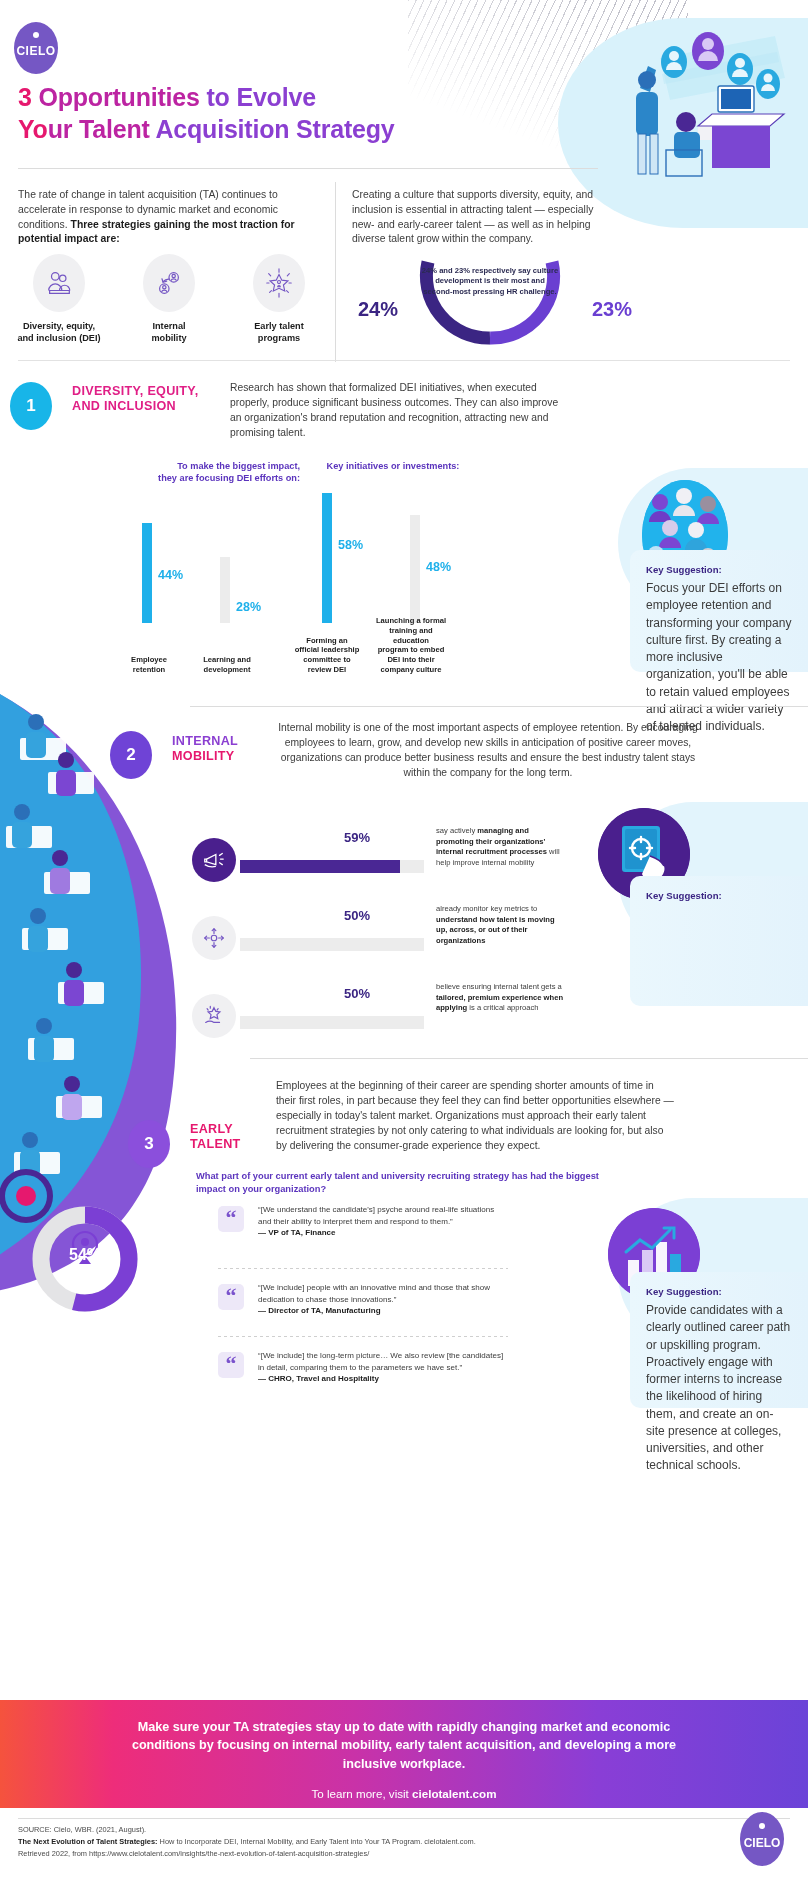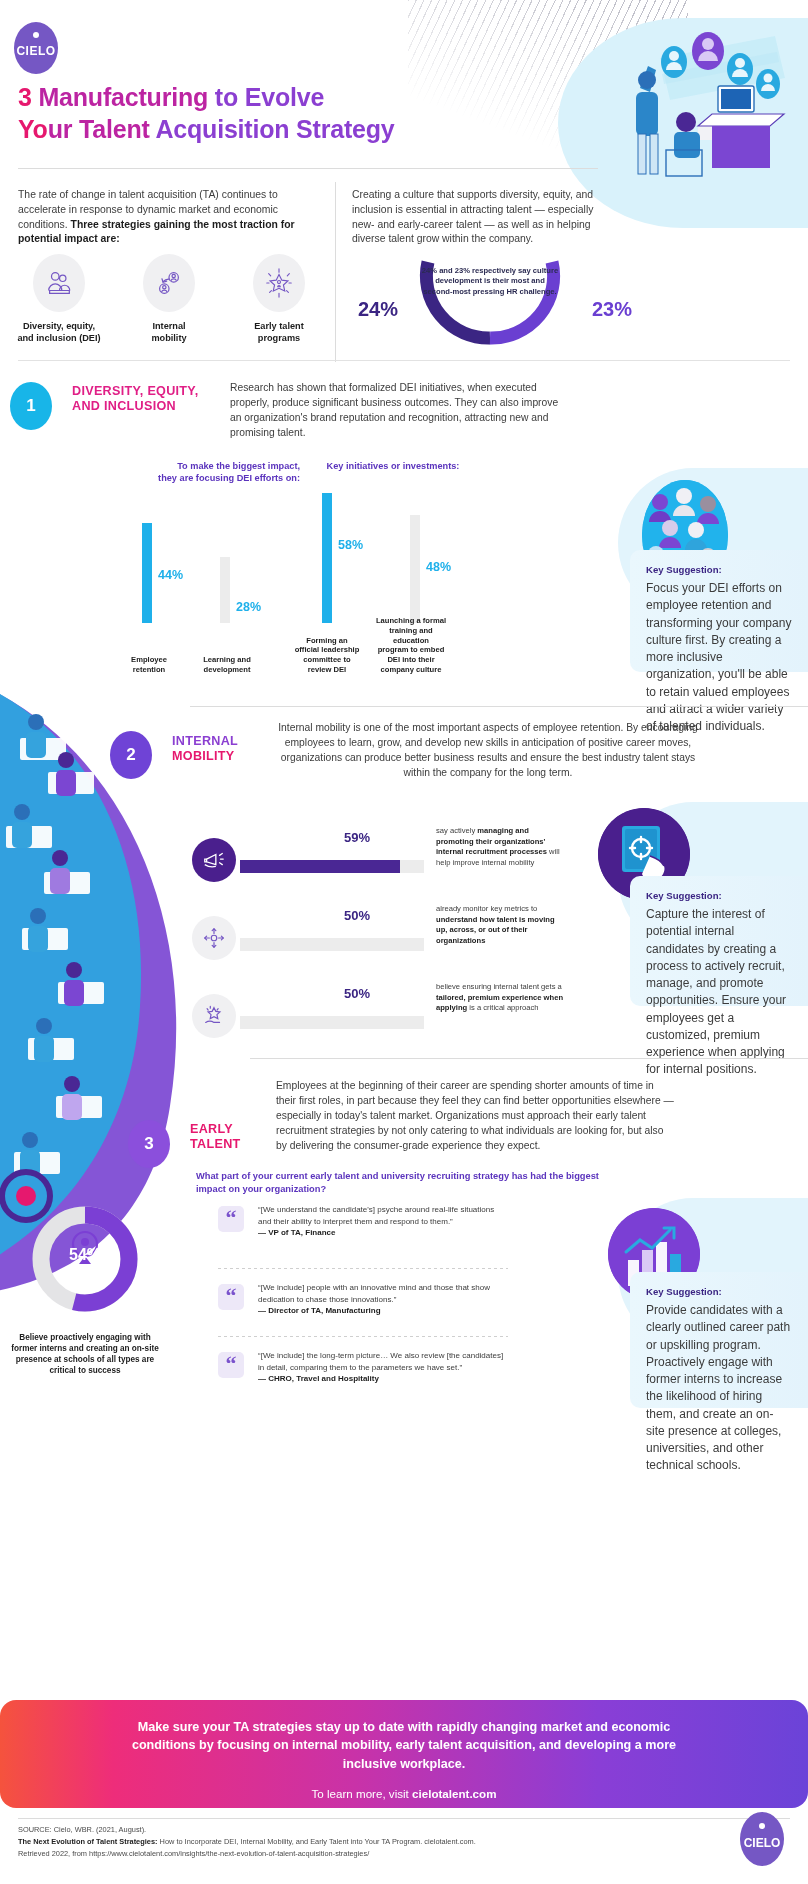--- a/index.html
+++ b/index.html
@@ -126,21 +126,21 @@
   .qtext { margin-left:40px; font-size:8px; line-height:1.45; color:#3c3c3c; }
   .qtext b { font-weight:bold; color:#1d1d1d; }
   .qsep { position:absolute; left:218px; width:290px; height:1px;
     background:repeating-linear-gradient(90deg,#cfcfcf 0 3px,transparent 3px 6px); }
   .s3-circle { position:absolute; right:108px; top:150px; width:92px; height:92px;
     border-radius:50%; background:#7b3fd4; }
 
   
   .cta { position:absolute; left:0; top:1700px; width:808px; height:108px;
     background:linear-gradient(90deg,#f5533d 0%, #ee2d7a 14%, #c932a8 44%, #8a3ed6 74%, #6b43d8 100%);
-    color:#fff; text-align:center; padding-top:18px;border-radius:16px; }
+    color:#fff; text-align:center; padding-top:18px; }
   .cta p { font-size:12.6px; font-weight:bold; line-height:1.46; }
   .cta .learn { margin-top:14px; font-size:11.6px; font-weight:normal; }
   .cta .learn b { font-weight:bold; }
   .source { position:absolute; left:18px; top:1824px; width:640px; font-size:7.4px;
     line-height:1.62; color:#4a4a4a; }
   .source b { font-weight:bold; color:#222; }
   .hr-src { position:absolute; left:18px; top:1818px; width:772px; height:1px; background:#dcdcdc; }
   .logo-bot { position:absolute; right:24px; top:1812px; width:44px; height:54px; }
   .logo-bot .oval { width:44px; height:54px; border-radius:50%; background:#7557c4; position:relative; }
   .logo-bot .dot { position:absolute; left:19px; top:11px; width:6px; height:6px; border-radius:50%; background:#fff; }
@@ -193,21 +193,21 @@
 
     <div class="logo">
       <div class="oval">
         <div class="dot"></div>
         <div class="txt">CIELO</div>
       </div>
     </div>
 
     <h1 class="title">
       <span class="t-line1">
-        <span class="grad-pink">3</span><span class="grad-mid"> Manufacturing</span><span class="grad-pur"> to Evolve</span>
+        <span class="grad-pink">3</span><span class="grad-mid"> Opportunities</span><span class="grad-pur"> to Evolve</span>
       </span>
       <span class="t-line2 grad-pur2">
         <span class="grad-pink">Yo</span><span class="grad-mid">ur Talent</span><span class="grad-pur"> Acquisition Strategy</span>
       </span>
     </h1>
 
     <div class="hr-top"></div>
   </div>
 
   <div class="intro">
@@ -429,42 +429,40 @@
       <rect x="24" y="18" width="38" height="46" rx="3" fill="#29a9e0"></rect>
       <rect x="27" y="21" width="32" height="40" rx="2" fill="#1f93cf"></rect>
       <circle cx="43" cy="40" r="9" fill="none" stroke="#fff" stroke-width="2.4"></circle>
       <path d="M43 29v5M43 46v5M32 40h5M49 40h5" stroke="#fff" stroke-width="2.4" stroke-linecap="round"></path>
       <path d="M52 48c6 2 12 6 14 10 2 5-2 12-8 14-5 2-12-1-14-6" fill="#fff"></path>
       <path d="M52 48c6 2 12 6 14 10" fill="none" stroke="#4a1f8d" stroke-width="1.4"></path>
     </svg>
 
     <div class="ks-box" style="right:0;top:170px;width:178px;height:130px;padding:14px 16px 0 16px;">
       <div class="ks-title">Key Suggestion:</div>
-      <div class="ks-text">Capture the interest of potential internal candidates by creating a process to actively recruit, manage, and promote opportunities. Ensure your employees get a customized, premium experience when applying for internal positions.</div>
     </div>
   </div>
 
   <div class="sec3">
     <div style="position:absolute;left:250px;top:0;width:558px;height:1px;background:#dcdcdc;"></div>
     <div class="sec-num num">3</div>
     <div class="head sec-head-title">EARLY<br>TALENT</div>
 
     <div class="para sec-body">Employees at the beginning of their career are spending shorter amounts of time in their first roles, in part because they feel they can find better opportunities elsewhere — especially in today's talent market. Organizations must approach their early talent recruitment strategies by not only catering to what individuals are looking for, but also by delivering the consumer-grade experience they expect.</div>
     <div class="q-head">What part of your current early talent and university recruiting strategy has had the biggest impact on your organization?</div>
 
     <div class="s3-donut">
       <svg width="150" height="118" viewBox="0 0 150 118">
         <circle cx="75" cy="59" r="44" fill="none" stroke="#e4e4e6" stroke-width="17"></circle>
         <circle cx="75" cy="59" r="44" fill="none" stroke="#7b3fd4" stroke-width="17" stroke-dasharray="149 127" transform="rotate(-90 75 59)"></circle>
         <circle cx="75" cy="44" r="12" fill="none" stroke="#7b3fd4" stroke-width="2.2"></circle>
         <circle cx="75" cy="42" r="4" fill="#7b3fd4"></circle>
         <path d="M75 56l-6 8h12z" fill="#7b3fd4"></path>
       </svg>
       <div style="position:absolute;left:0;top:46px;width:150px;text-align:center;font-size:16px;font-weight:bold;color:#ffffff;">54%</div>
-      <div class="s3-donut-cap">Believe proactively engaging with former interns and creating an on-site presence at schools of all types are critical to success</div>
     </div>
 
     <div class="quote" style="top:146px;">
       <div class="qmark">“</div>
       <div class="qtext">
         <span>“[We understand the candidate's] psyche around real-life situations and their ability to interpret them and respond to them.”</span><br>
         <b>— VP of TA, Finance</b>
       </div>
     </div>
     <div class="qsep" style="top:210px;"></div>

